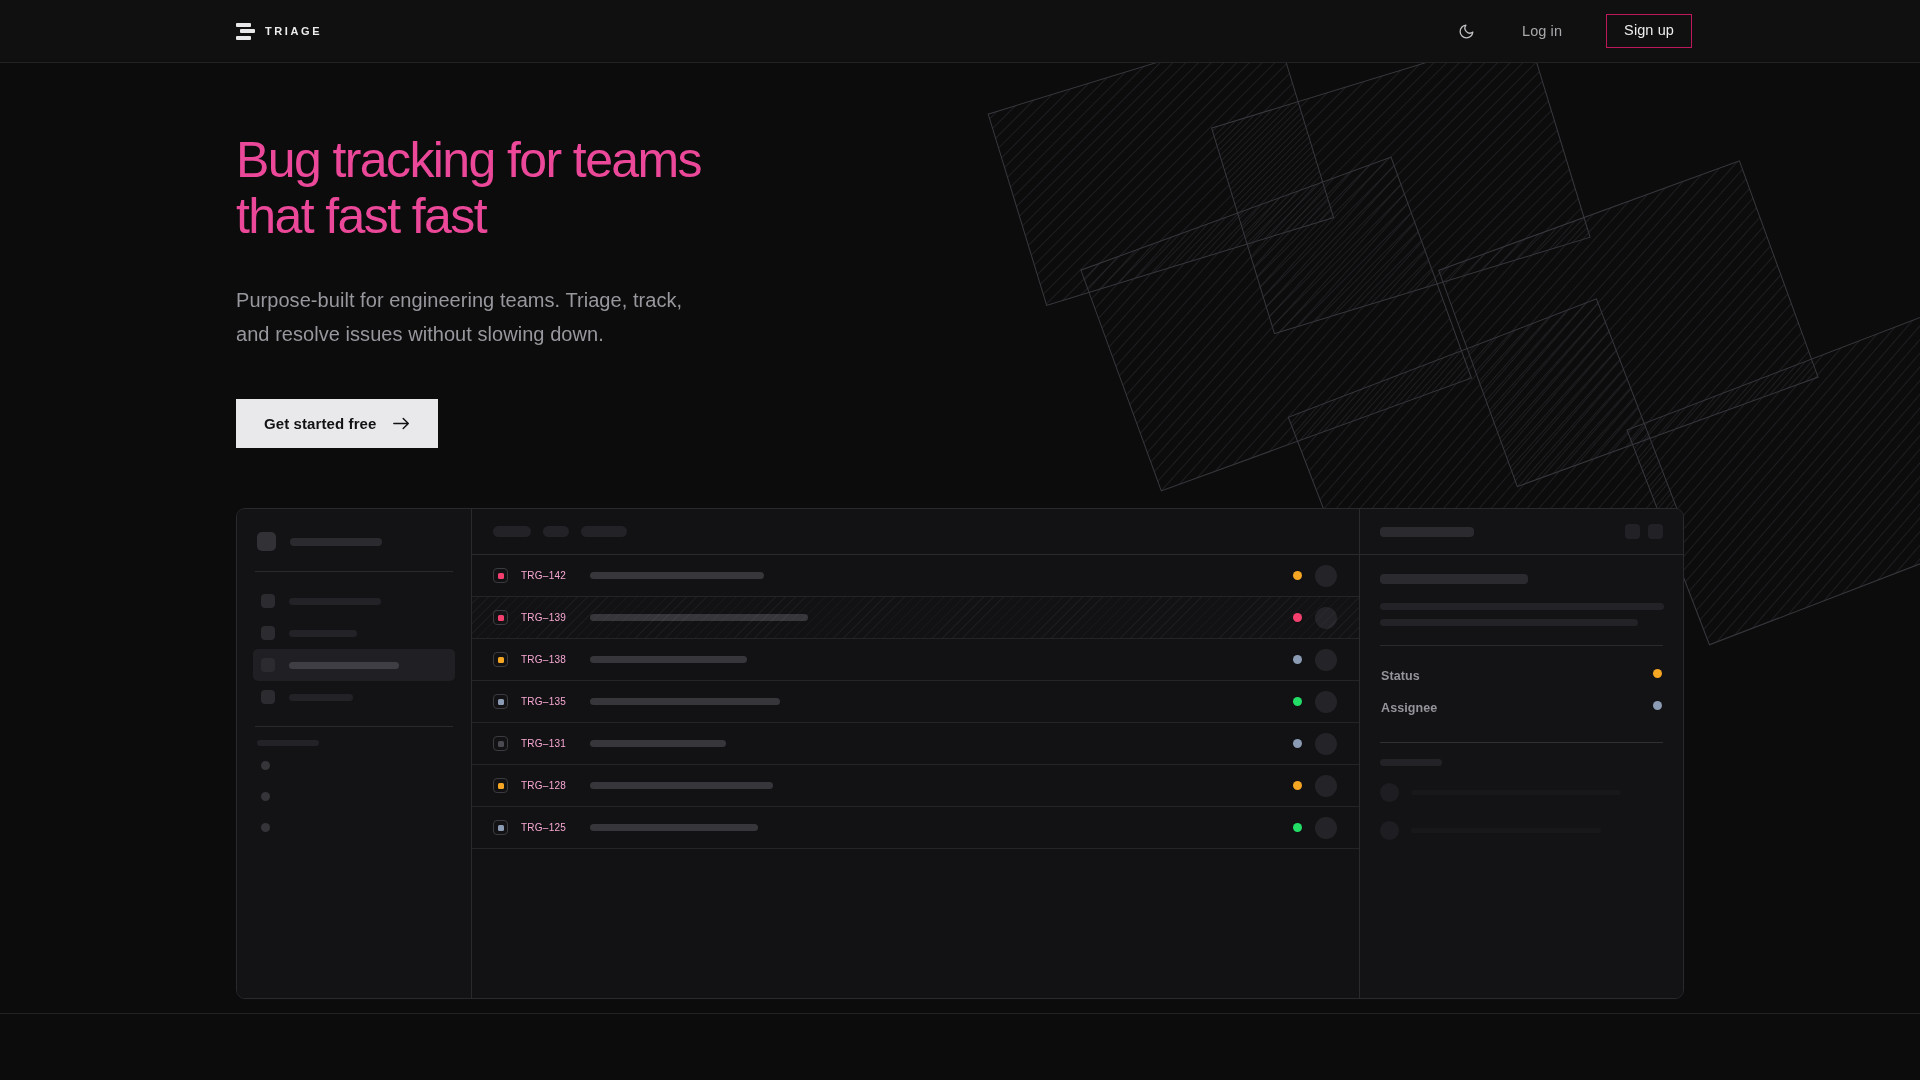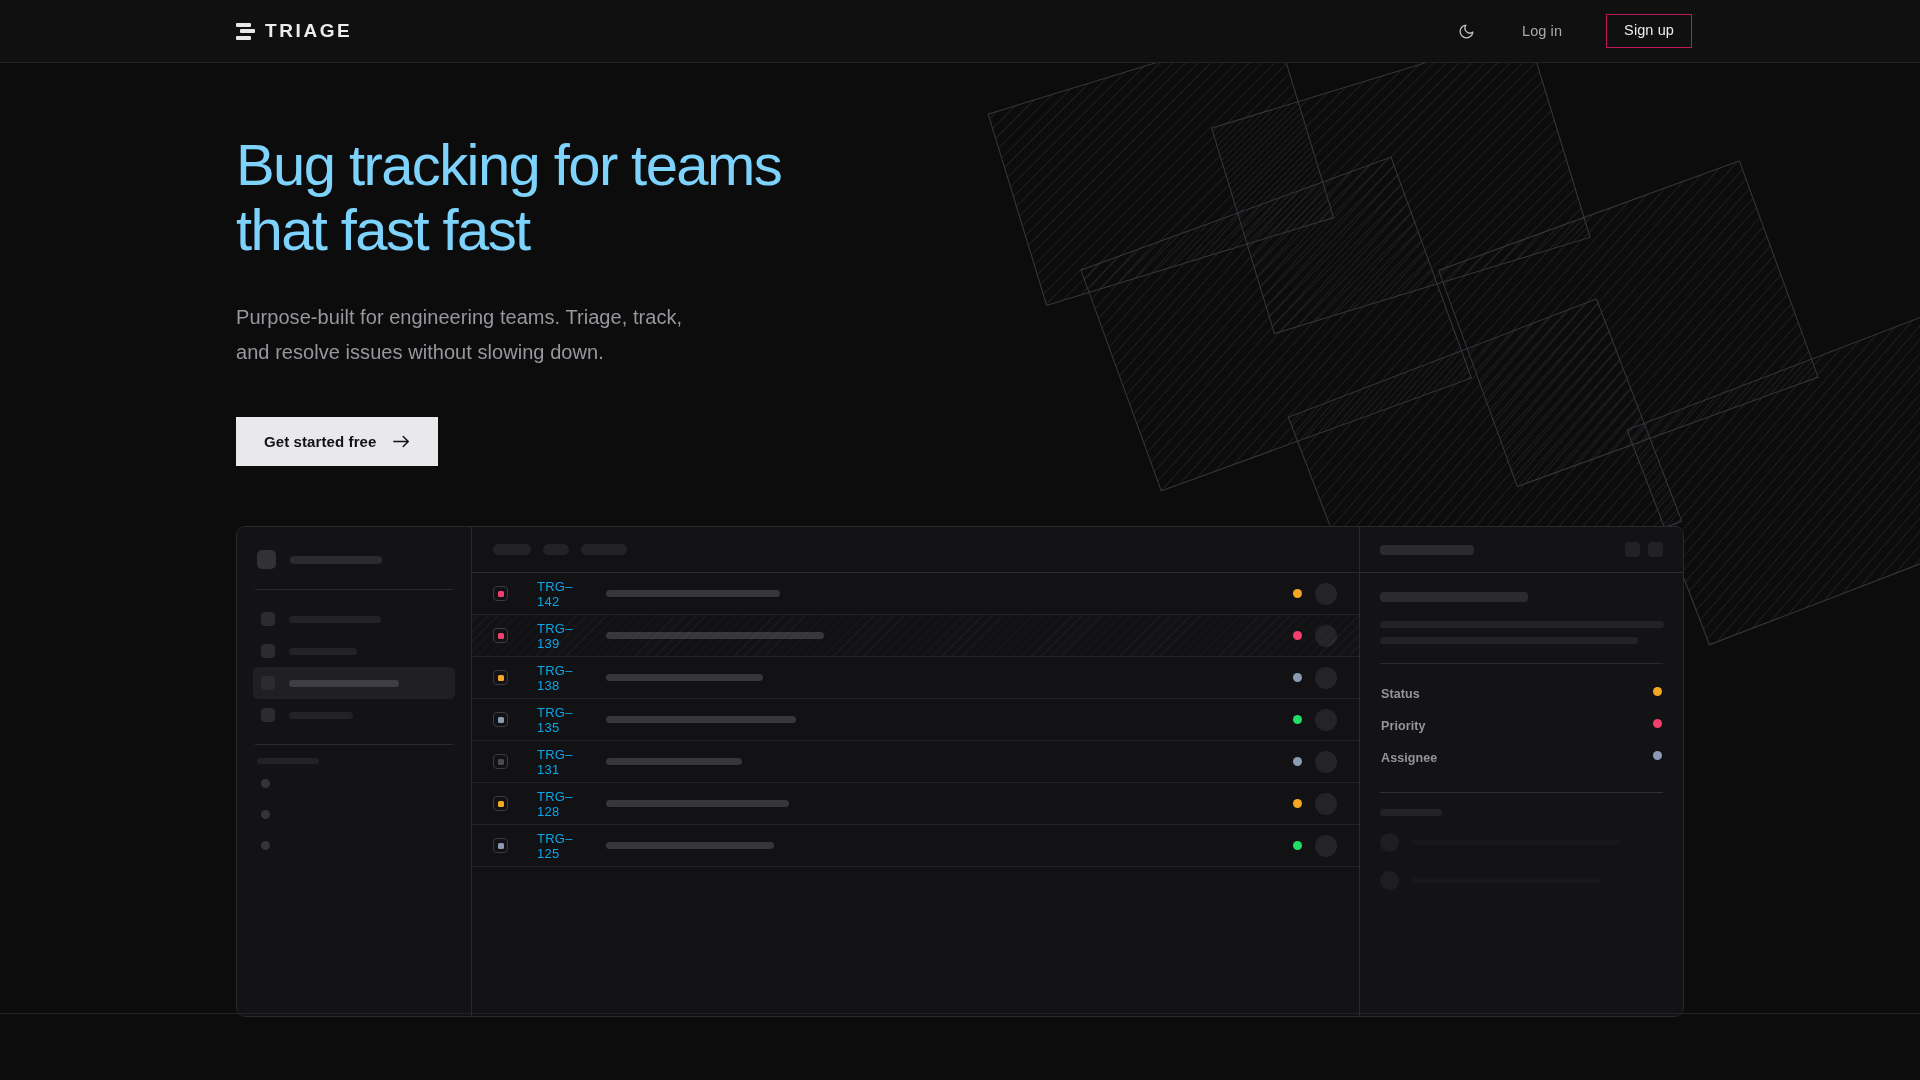--- a/index.html
+++ b/index.html
@@ -34,21 +34,21 @@
   .nav-left { display: flex; align-items: center; gap: 14px; }
   .logo-mark {
     width: 15px; height: 17px;
     display: flex; flex-direction: column; justify-content: space-between;
   }
   .logo-mark i { display: block; height: 4px; background: #e8e8ea; border-radius: 1px; }
   .logo-mark i:nth-child(1) { width: 15px; }
   .logo-mark i:nth-child(2) { width: 15px; margin-left: 4px; }
   .logo-mark i:nth-child(3) { width: 15px; }
   .logo-word {
-    color: #ececee; font-size: 19px; font-weight: 700;
+    color: #ececee; font-size: 11px; font-weight: 700;
     letter-spacing: 2.6px;
   }
   .nav-right { margin-left: auto; display: flex; align-items: center; gap: 44px; }
   .icon-btn {
     width: 24px; height: 24px; display: flex; align-items: center;
     justify-content: center; cursor: pointer;
   }
   .login-link {
     color: #a9a9ad; font-size: 14.5px; cursor: pointer; letter-spacing: .1px;
   }
@@ -60,22 +60,22 @@
 
   
   .deco { position: absolute; inset: 0; z-index: 1; pointer-events: none; overflow: hidden; }
 
   
   .hero {
     position: relative; z-index: 10;
     padding: 70px 0 0 236px;
   }
   .hero h1 {
-    color: #7dd3fc;
-    font-size: 58px;
+    color: #ec4899;
+    font-size: 50px;
     line-height: 1.115;
     font-weight: 400;
     letter-spacing: -1.6px;
     max-width: 700px;
   }
   .hero p {
     margin-top: 38px;
     color: #97979d;
     font-size: 20px;
     line-height: 1.72;
@@ -147,22 +147,22 @@
       transparent 1px, transparent 7px);
     pointer-events: none;
   }
   .pri {
     width: 15px; height: 15px; flex: none;
     border: 1px solid #3a3a40; border-radius: 4px;
     display: flex; align-items: center; justify-content: center;
   }
   .pri i { width: 6px; height: 6px; border-radius: 1.5px; display: block; }
   .row-id {
-    color: #0ea5e9; font-size: 13px; letter-spacing: .25px;
-    width: 56px; flex: none; margin-left: 16px;
+    color: #f9a8d4; font-size: 10px; letter-spacing: .25px;
+    width: 56px; flex: none;
   }
   .row-title { height: 7px; border-radius: 4px; background: #36363b; }
   .row-right { margin-left: auto; display: flex; align-items: center; gap: 13px; }
   .st-dot { width: 9px; height: 9px; border-radius: 50%; display: block; flex: none; }
   .avatar { width: 22px; height: 22px; border-radius: 50%; background: #242428; flex: none; }
 
   
   .mk-detail {
     width: 324px; flex: none;
     border-left: 1px solid #2a2a2e;
@@ -412,24 +412,20 @@
               <div class="sk-dim d-line" style="width: 284px;"></div>
               <div class="sk-dim d-line" style="width: 258px;"></div>
             </div>
           <div class="detail-divider"></div>
           <div id="detail-meta">
               <div class="meta-row">
                 <span class="meta-label">Status</span>
                 <span class="meta-dot" style="background: rgb(245, 166, 35);"></span>
               </div>
               <div class="meta-row">
-                <span class="meta-label">Priority</span>
-                <span class="meta-dot" style="background: rgb(244, 63, 110);"></span>
-              </div>
-              <div class="meta-row">
                 <span class="meta-label">Assignee</span>
                 <span class="meta-dot" style="background: rgb(139, 155, 180);"></span>
               </div>
             </div>
           <div class="activity-divider"></div>
           <div class="sk-dim act-label"></div>
           <div id="activity-list">
               <div class="act-row">
                 <span class="act-av"></span>
                 <span class="act-line" style="width: 210px;"></span>

